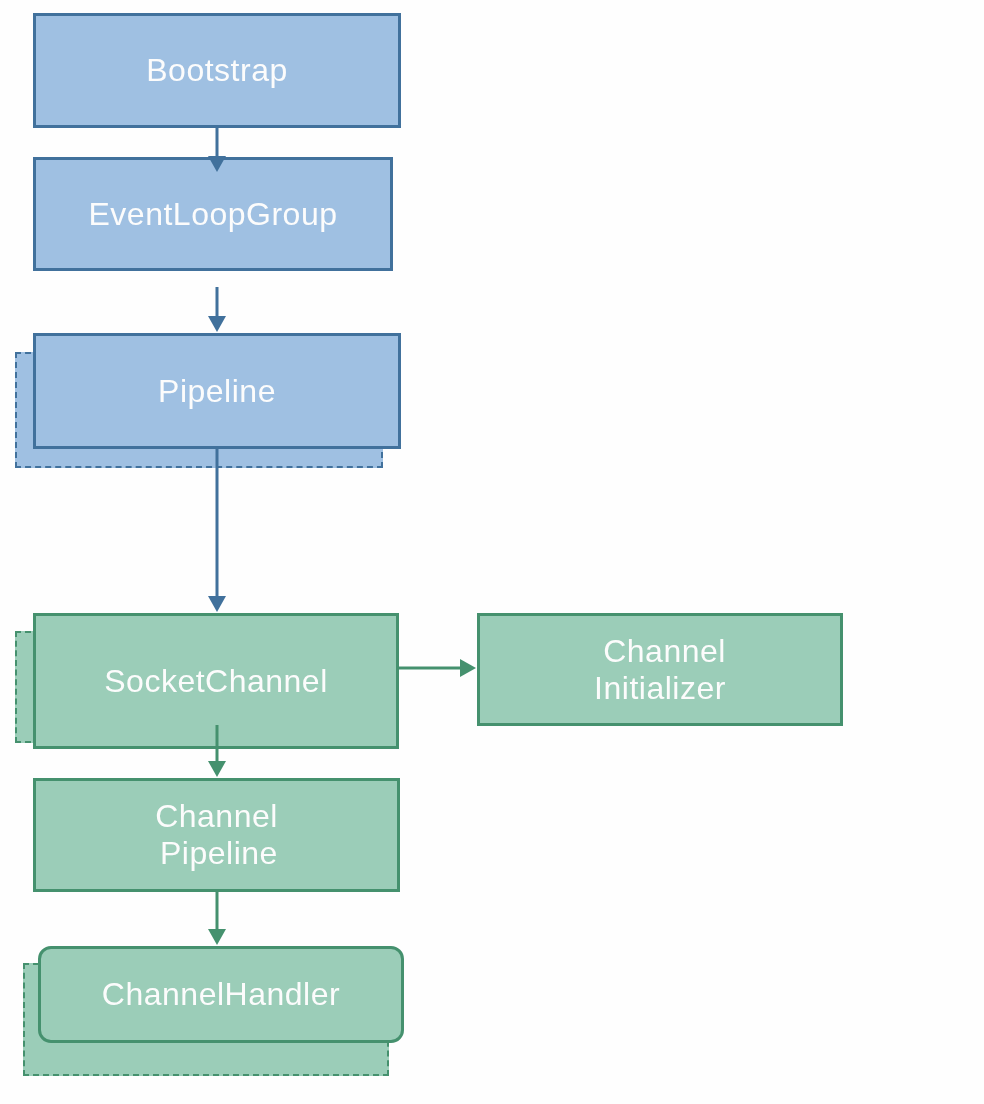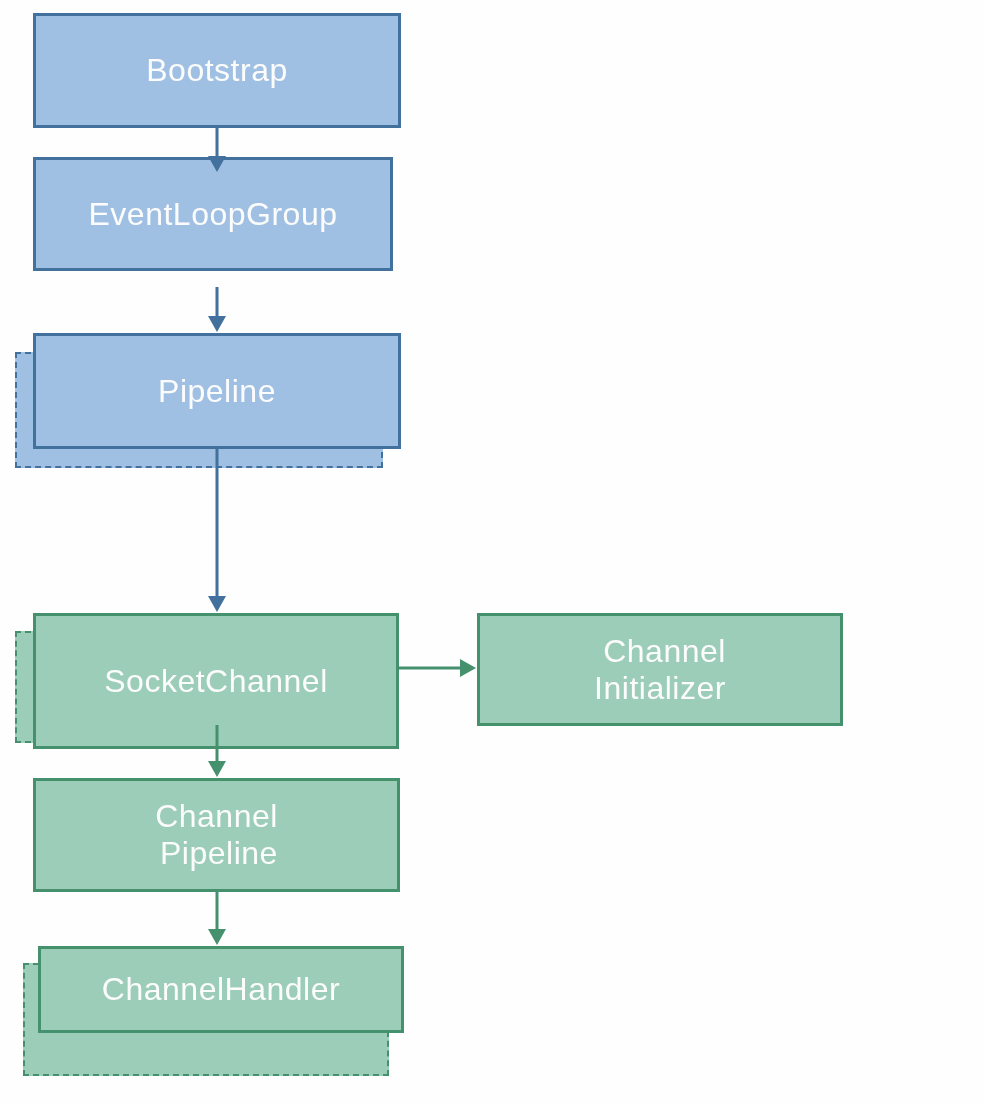--- a/index.html
+++ b/index.html
@@ -54,21 +54,21 @@
   }
   
   #node-bootstrap           { left: 33px;  top: 13px;  width: 368px; height: 115px; }
   #node-event-loop-group    { left: 33px;  top: 157px; width: 360px; height: 114px; }
   #node-event-loop          { left: 33px;  top: 333px; width: 368px; height: 116px; }
   #shadow-event-loop        { left: 15px;  top: 352px; width: 368px; height: 116px; }
   #node-socket-channel      { left: 33px;  top: 613px; width: 366px; height: 136px; }
   #shadow-socket-channel    { left: 15px;  top: 631px; width: 366px; height: 112px; }
   #node-channel-initializer { left: 477px; top: 613px; width: 366px; height: 113px; }
   #node-channel-pipeline    { left: 33px;  top: 778px; width: 367px; height: 114px; }
-  #node-channel-handler     { left: 38px;  top: 946px; width: 366px; height: 87px; }
+  #node-channel-handler     { left: 38px;  top: 946px; width: 366px; height: 97px; border-radius: 13px; }
   #shadow-channel-handler   { left: 23px;  top: 963px; width: 366px; height: 113px; }
 
   .edges-layer {
     position: absolute;
     left: 0; top: 0;
     width: 984px; height: 1104px;
     z-index: 3;
     pointer-events: none;
   }
   .edge-blue  { stroke: var(--blue-border, #41719c); stroke-width: 3; }

